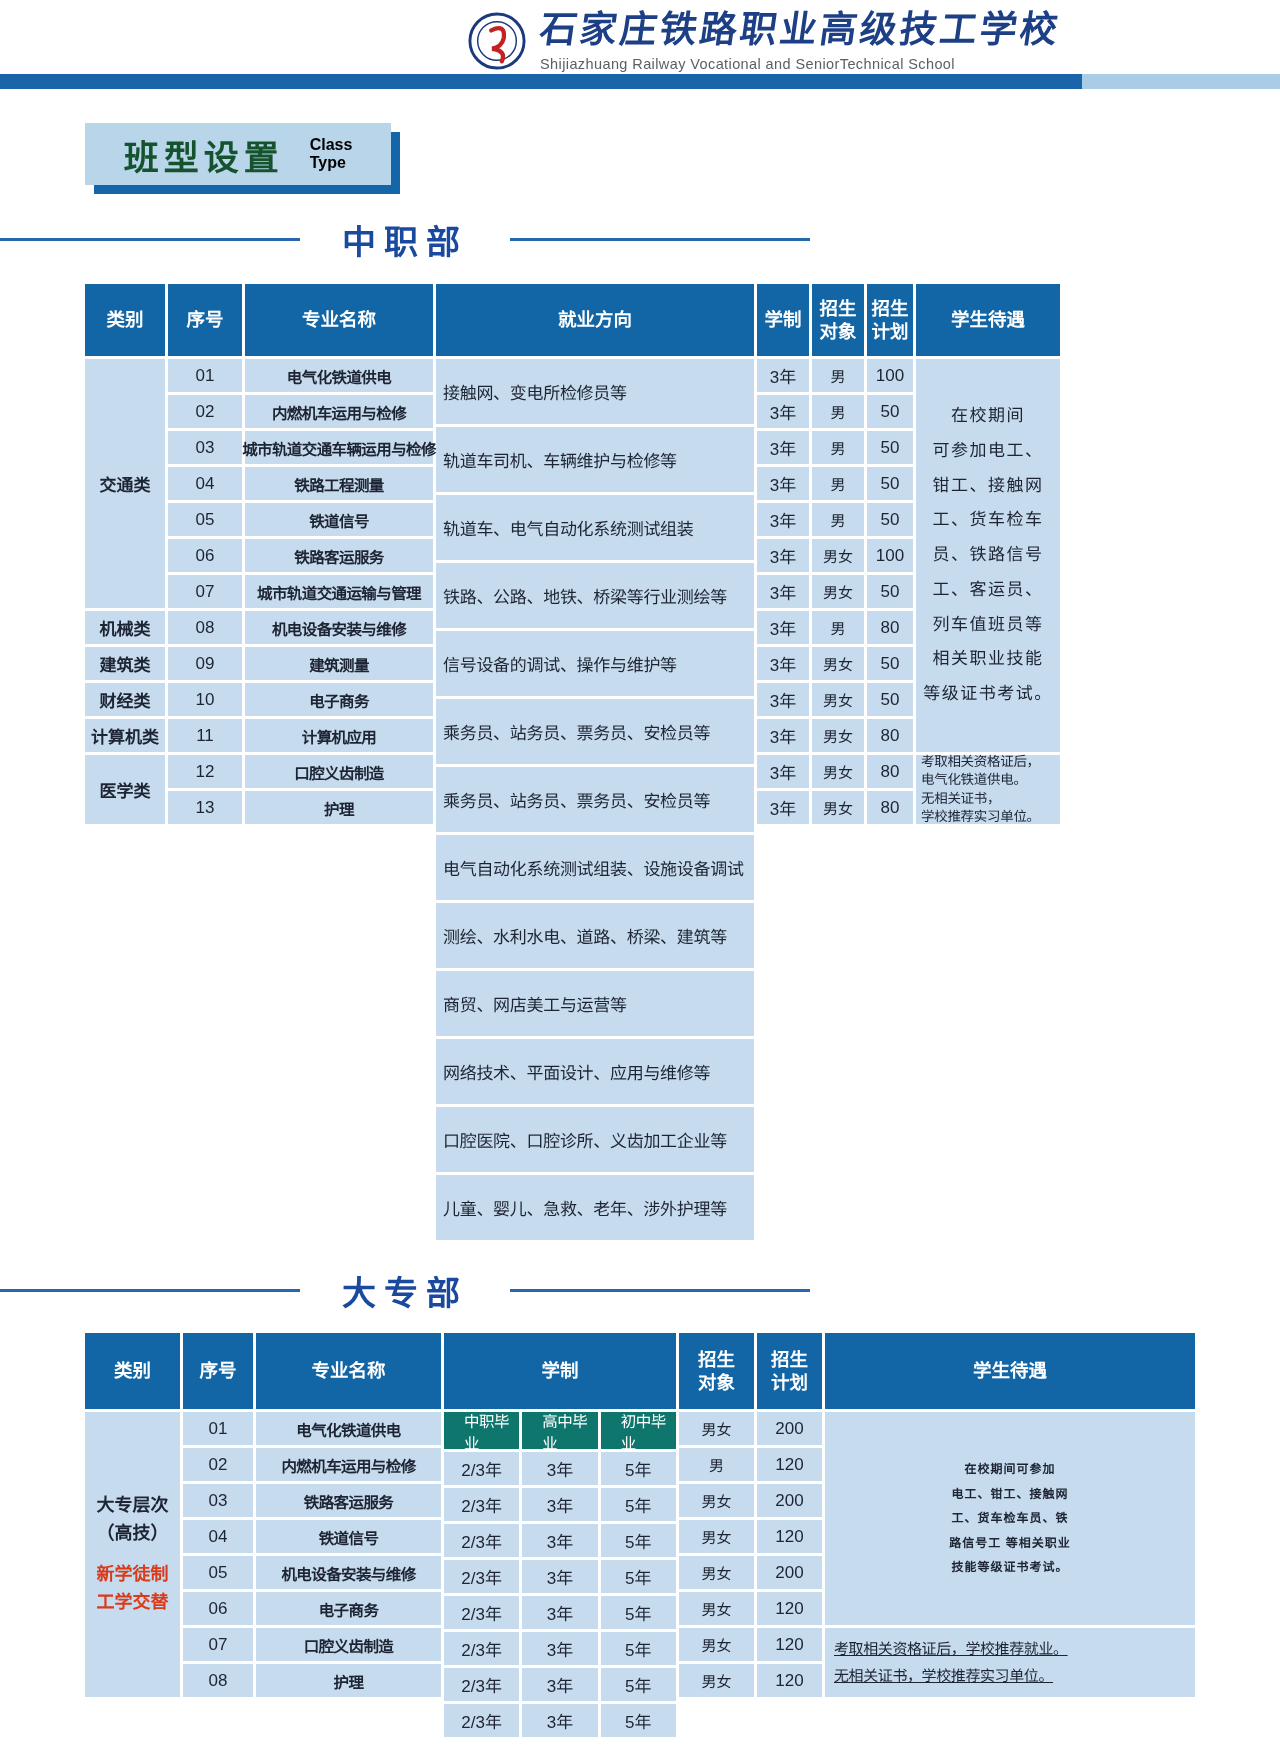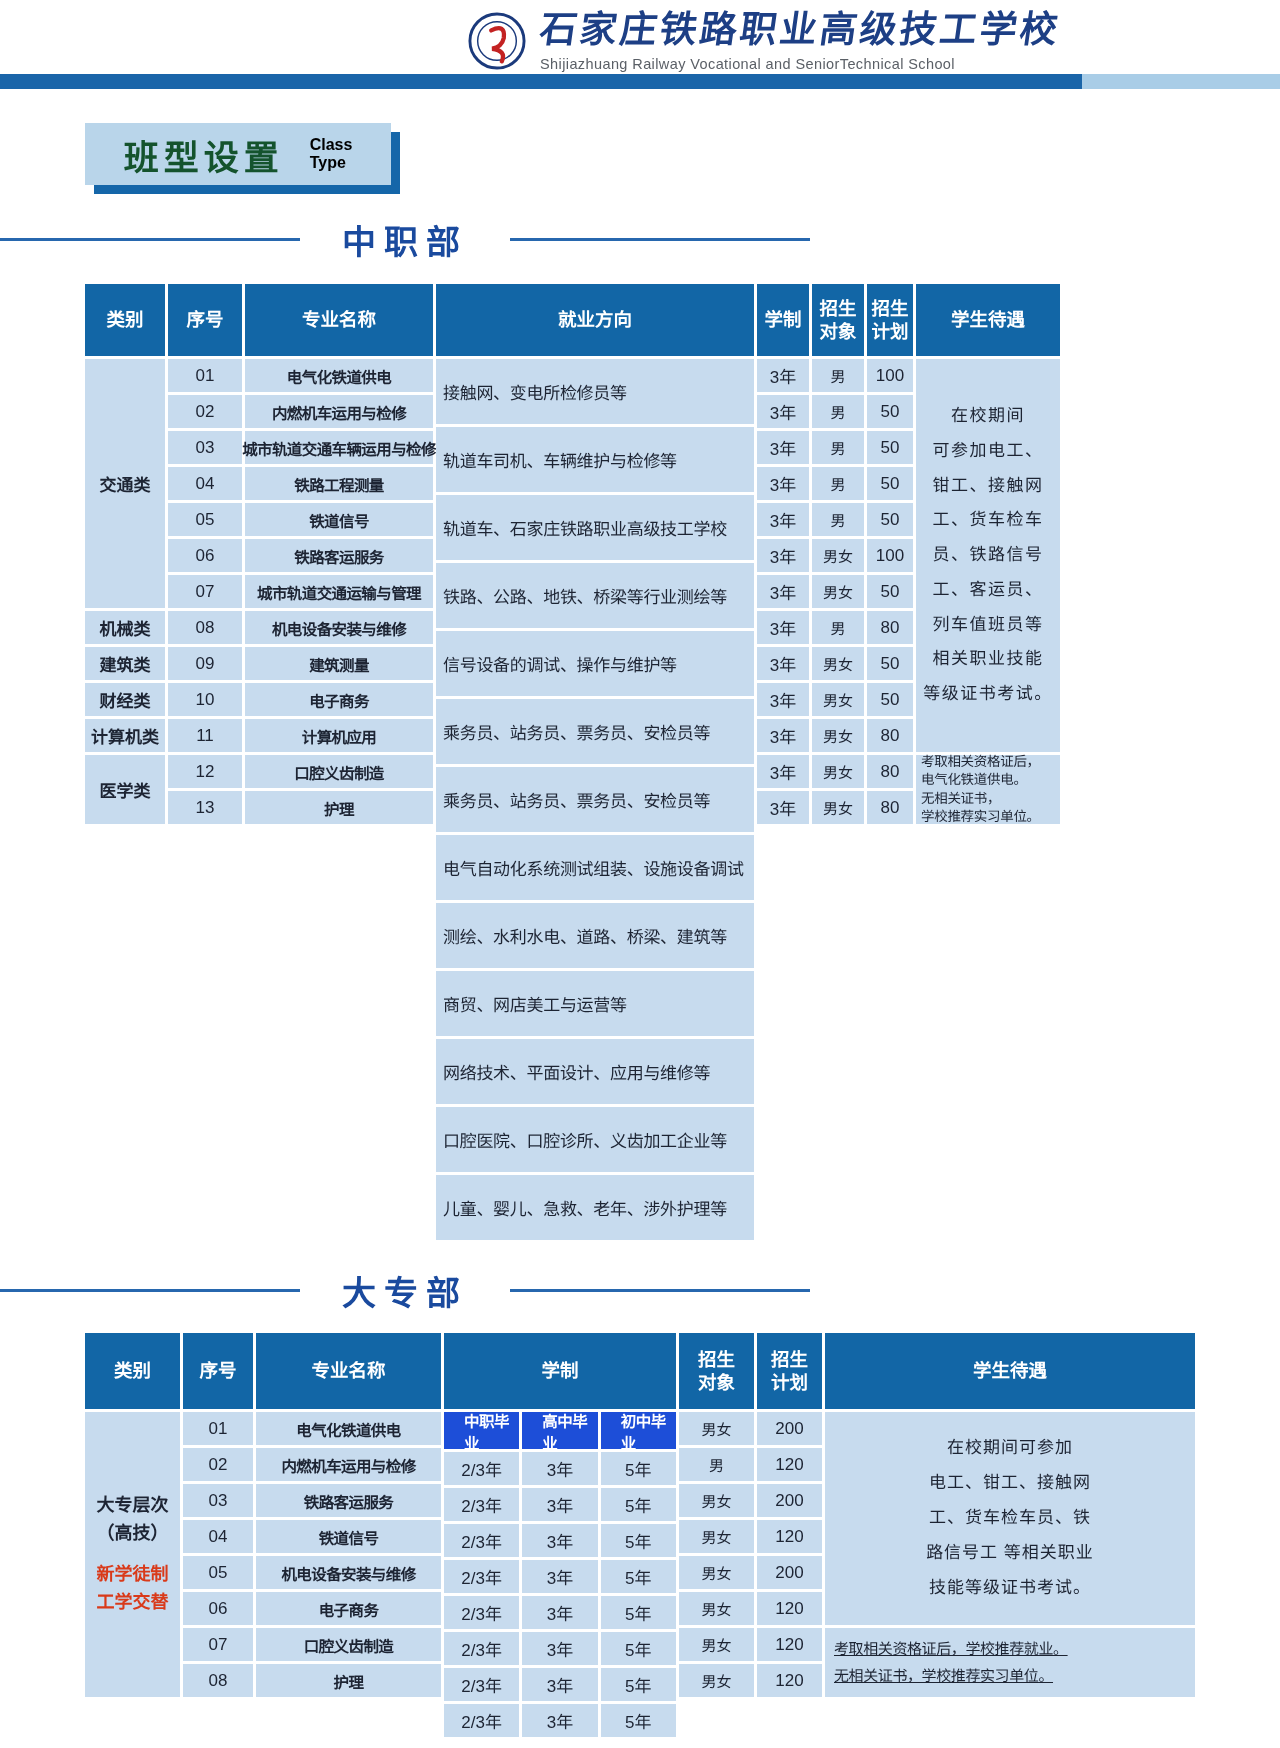--- a/index.html
+++ b/index.html
@@ -40,25 +40,25 @@
   .treat-note{white-space:pre-line;text-align:left;font-size:13.5px;line-height:1.35;justify-content:flex-start;padding:0 5px;letter-spacing:-0.3px;}
 
   
   .t2 .th{height:76px;}
   .w2-cat{width:95px;} .w2-no{width:70px;} .w2-major{width:185px;}
   .w2-target{width:75px;} .w2-plan{width:65px;} .w2-treat{width:370px;}
   .colgroup{display:flex;flex-direction:column;width:232px;}
   .group-banner{height:36px;}
   .subcols{display:flex;gap:3px;margin-top:3px;}
   .subcols .col{flex:1;}
-  .th-sub{background:#1d4ed8;color:#fff;font-weight:bold;font-size:15.5px;height:37px;display:flex;align-items:center;justify-content:center;letter-spacing:-0.5px;padding-left:20px;}
+  .th-sub{background:#0f766e;color:#fff;font-weight:normal;font-size:15.5px;height:37px;display:flex;align-items:center;justify-content:center;letter-spacing:-0.5px;padding-left:20px;}
   .cat2{flex-direction:column;gap:9px;}
   .cat2-navy{white-space:pre-line;text-align:center;font-size:18px;font-weight:bold;color:#1d2433;line-height:1.55;}
   .cat2-red{white-space:pre-line;text-align:center;font-size:18px;font-weight:bold;color:#d93a1a;line-height:1.55;margin-top:4px;}
-  .treat2-main{white-space:pre-line;text-align:center;font-size:17px;line-height:2.05;letter-spacing:1px;font-weight:400;}
+  .treat2-main{white-space:pre-line;text-align:center;font-size:12px;line-height:2.05;letter-spacing:1px;font-weight:700;}
   .treat2-note{white-space:pre-line;text-align:left;font-size:15px;line-height:1.75;justify-content:flex-start;padding:0 9px;letter-spacing:-0.4px;text-decoration:underline;}
 
   
   .photos{margin:16px 0 0 85px;width:1110px;display:flex;flex-wrap:wrap;gap:10px;}
   .ph{width:270px;height:158px;position:relative;overflow:hidden;background:#ddd;}
   .ph-etiquette{background:linear-gradient(#ece7db 0 52%,#c9b48f 52% 100%);}
   .ph-etiquette::before,.ph-etiquette::after{content:"";position:absolute;left:6%;right:6%;height:26%;background:repeating-linear-gradient(90deg,#232d42 0 12px,rgba(0,0,0,0) 12px 30px);}
   .ph-etiquette::before{top:30%;} .ph-etiquette::after{top:58%;left:10%;}
   .ph-practice{background:radial-gradient(circle at 55% 40%,#5a6476 0 14%,rgba(0,0,0,0) 15%),radial-gradient(circle at 30% 45%,#434c5e 0 12%,rgba(0,0,0,0) 13%),linear-gradient(#23272f 0 60%,#101319 60%);}
   .ph-practice::before{content:"";position:absolute;left:18%;right:18%;top:62%;height:22%;background:#3a2f33;border-radius:4px;}
@@ -154,21 +154,21 @@
       <div class="td rs1">建筑测量</div>
       <div class="td rs1">电子商务</div>
       <div class="td rs1">计算机应用</div>
       <div class="td rs1">口腔义齿制造</div>
       <div class="td rs1">护理</div>
   </div>
   <div class="col w-jobs c-jobs">
     <div class="th">就业方向</div>
     <div class="td rs1">接触网、变电所检修员等</div>
       <div class="td rs1">轨道车司机、车辆维护与检修等</div>
-      <div class="td rs1">轨道车、石家庄铁路职业高级技工学校</div>
+      <div class="td rs1">轨道车、电气自动化系统测试组装</div>
       <div class="td rs1">铁路、公路、地铁、桥梁等行业测绘等</div>
       <div class="td rs1">信号设备的调试、操作与维护等</div>
       <div class="td rs1">乘务员、站务员、票务员、安检员等</div>
       <div class="td rs1">乘务员、站务员、票务员、安检员等</div>
       <div class="td rs1">电气自动化系统测试组装、设施设备调试</div>
       <div class="td rs1">测绘、水利水电、道路、桥梁、建筑等</div>
       <div class="td rs1">商贸、网店美工与运营等</div>
       <div class="td rs1">网络技术、平面设计、应用与维修等</div>
       <div class="td rs1">口腔医院、口腔诊所、义齿加工企业等</div>
       <div class="td rs1">儿童、婴儿、急救、老年、涉外护理等</div>

